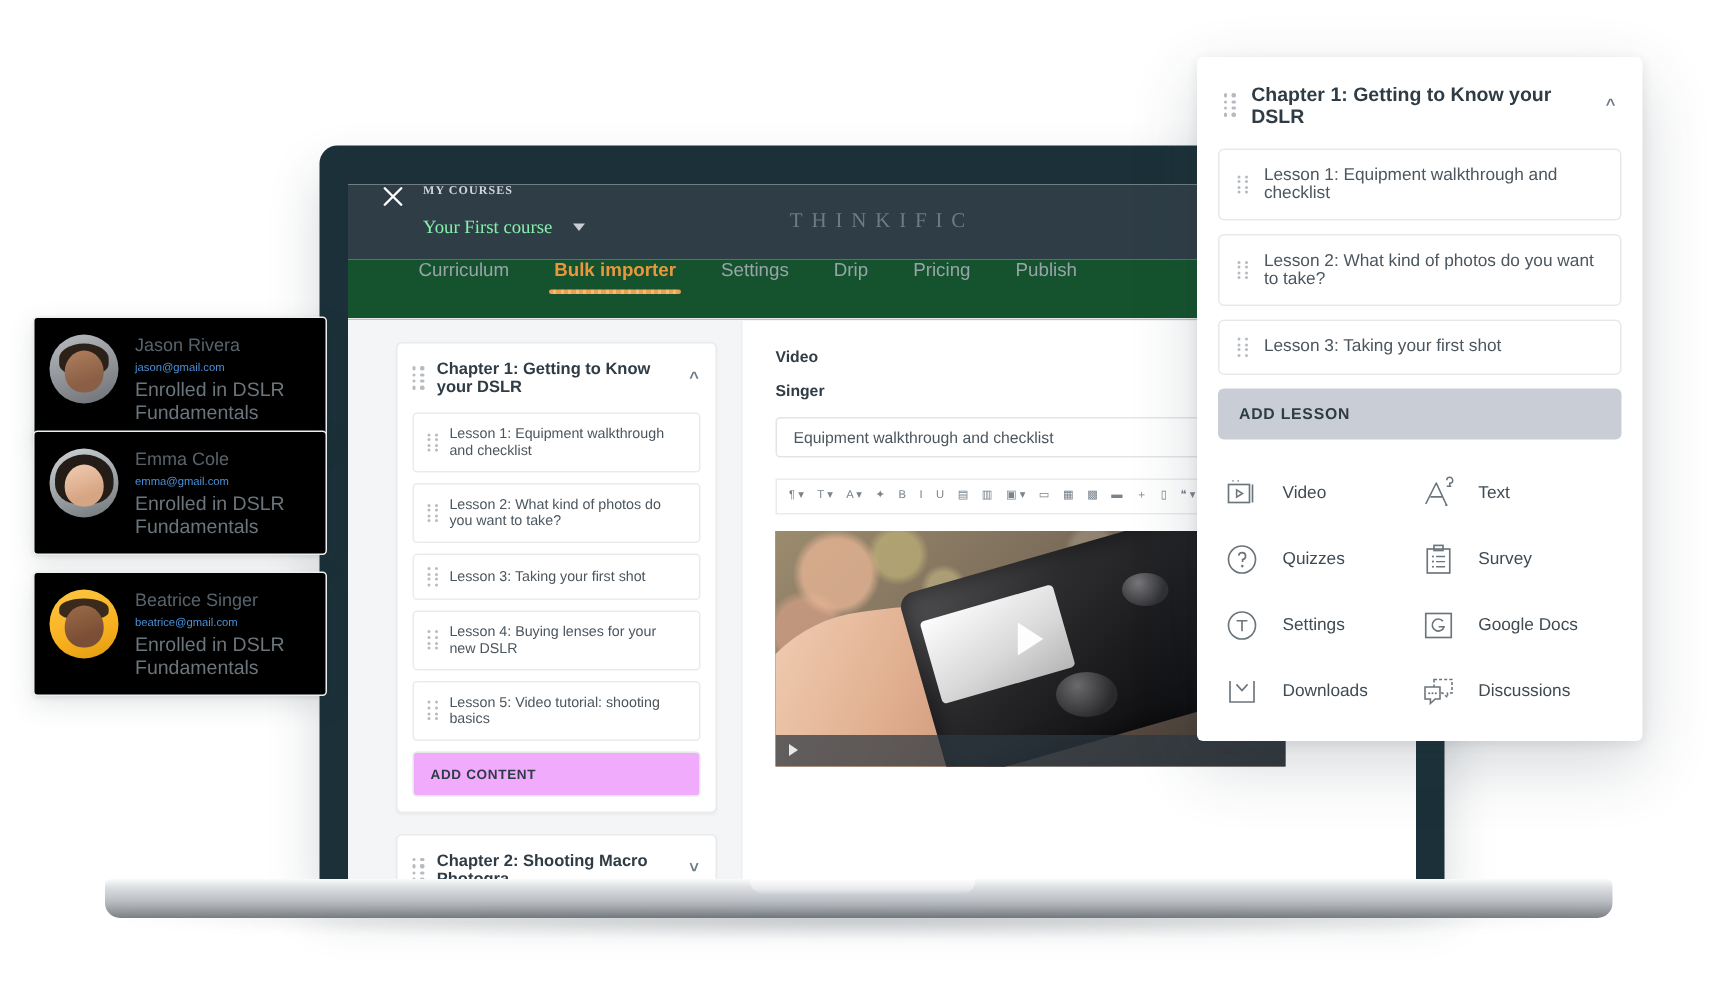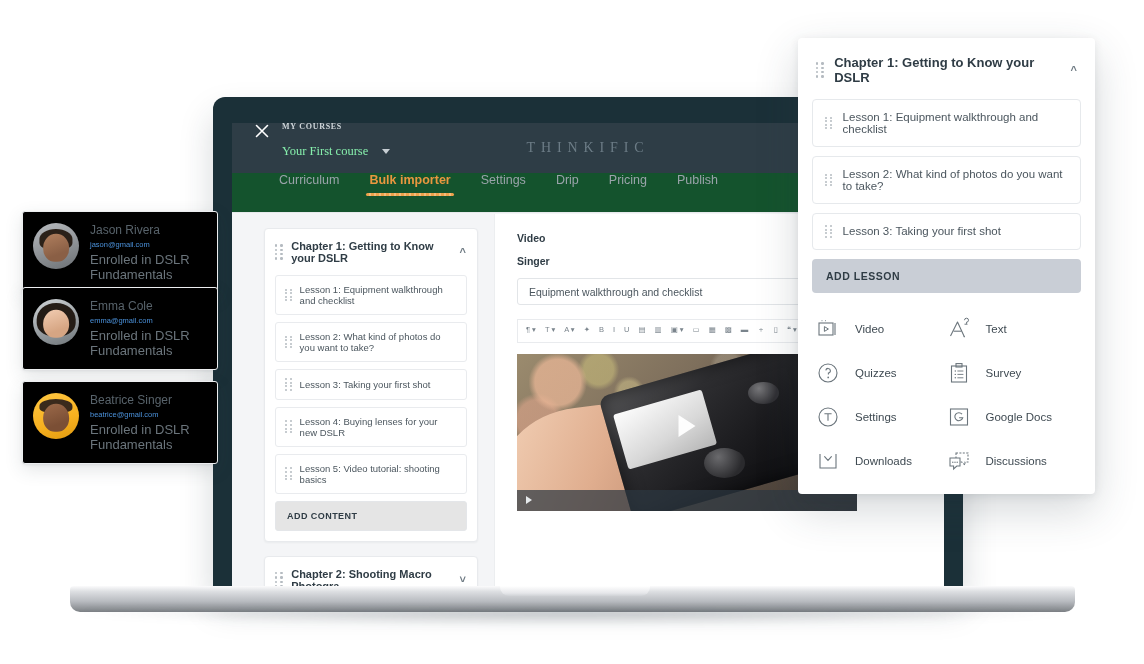--- a/index.html
+++ b/index.html
@@ -97,21 +97,21 @@
   .chap-head .ttl { flex:1; }
   .chap-body { padding:0 10px 10px 10px; }
   .lesson {
     border:1px solid #e9ebee; border-radius:3px; padding:8px 9px; margin-bottom:7px;
     font-size:9.5px; color:#4b565e; display:flex; align-items:center; gap:8px; cursor:pointer;
     background:#fff;
   }
   .addcontent {
     border:1px solid #e4e6e9; border-radius:3px; padding:9px 11px;
     font-size:9px; font-weight:bold; letter-spacing:.05em; color:#2f3c45; cursor:pointer;
-    background:#e5e5e5;
+    background:#f0abfc;
   }
   
   .grip { display:grid; grid-template-columns:2px 2px; gap:1.6px 2.6px; flex:0 0 auto; }
   .grip i { width:2px; height:2px; background:#b5bbc1; border-radius:50%; display:block; }
   .grip.lg { gap:2px 3.2px; }
   .grip.lg i { width:2.4px; height:2.4px; }
   .chev { color:#6e7a83; font-size:11px; line-height:1; }
 
   
   .ed-label { font-size:10.5px; font-weight:bold; color:#2f3c45; margin-bottom:11px; }

